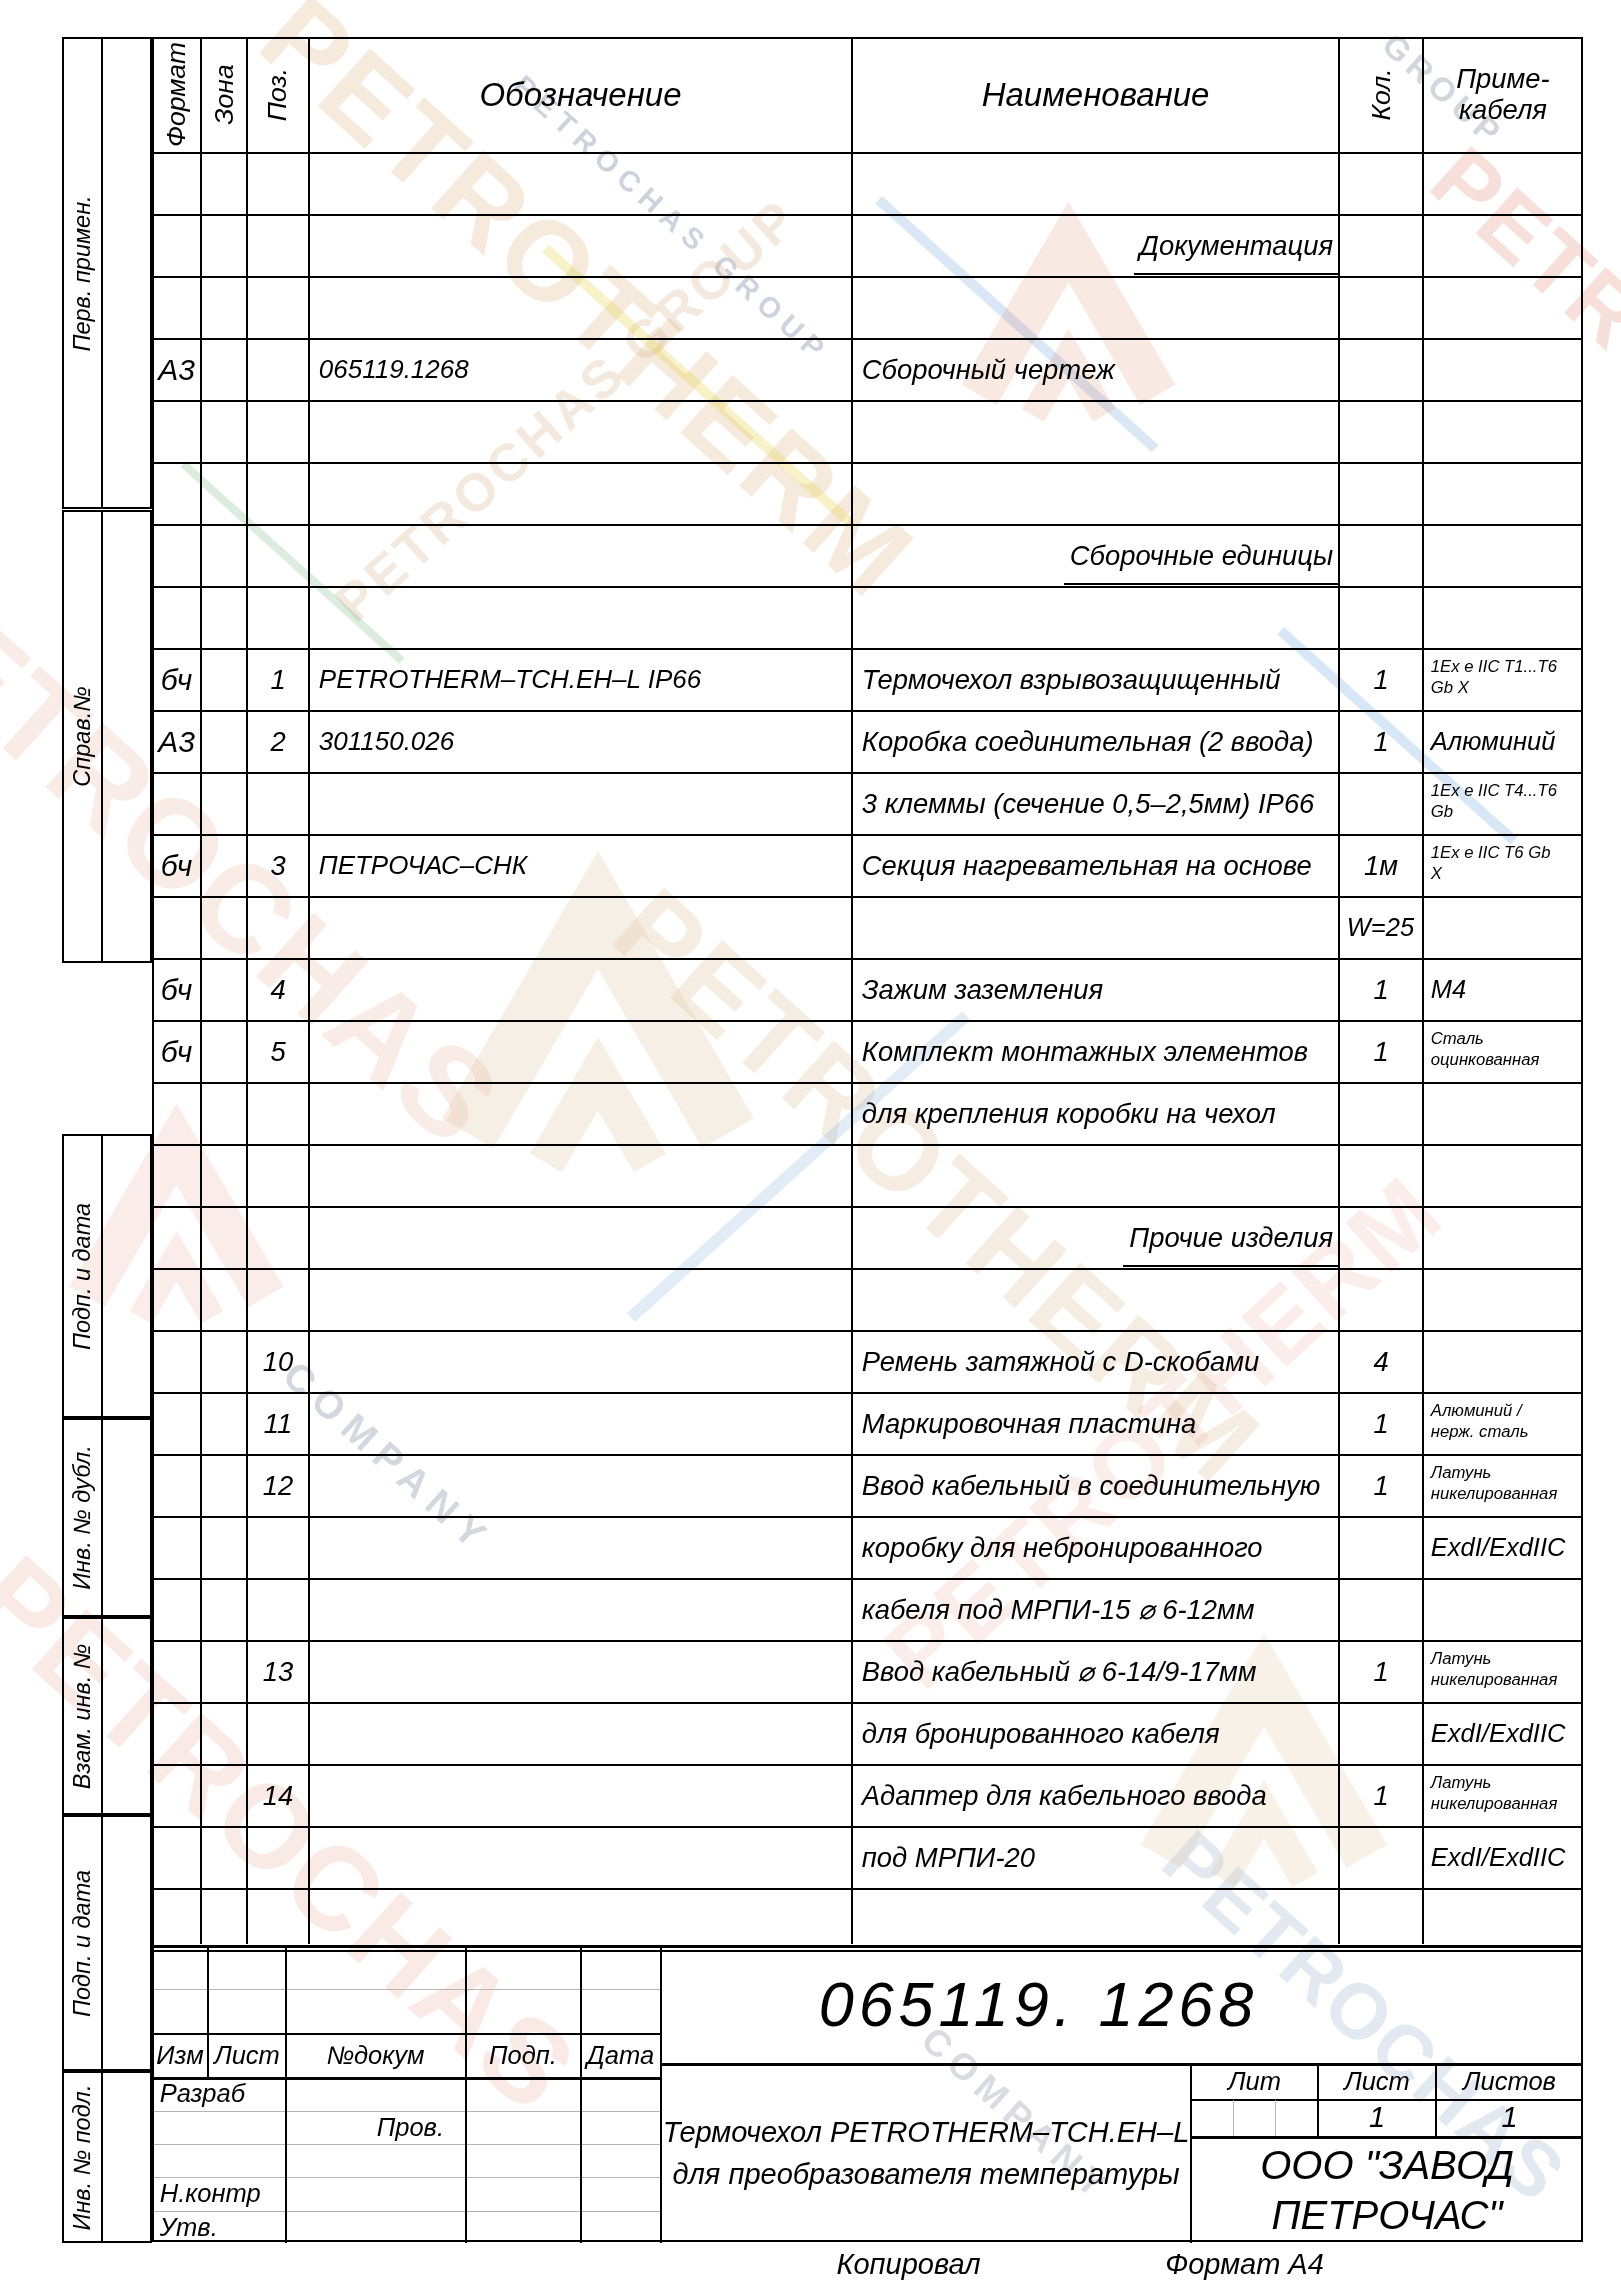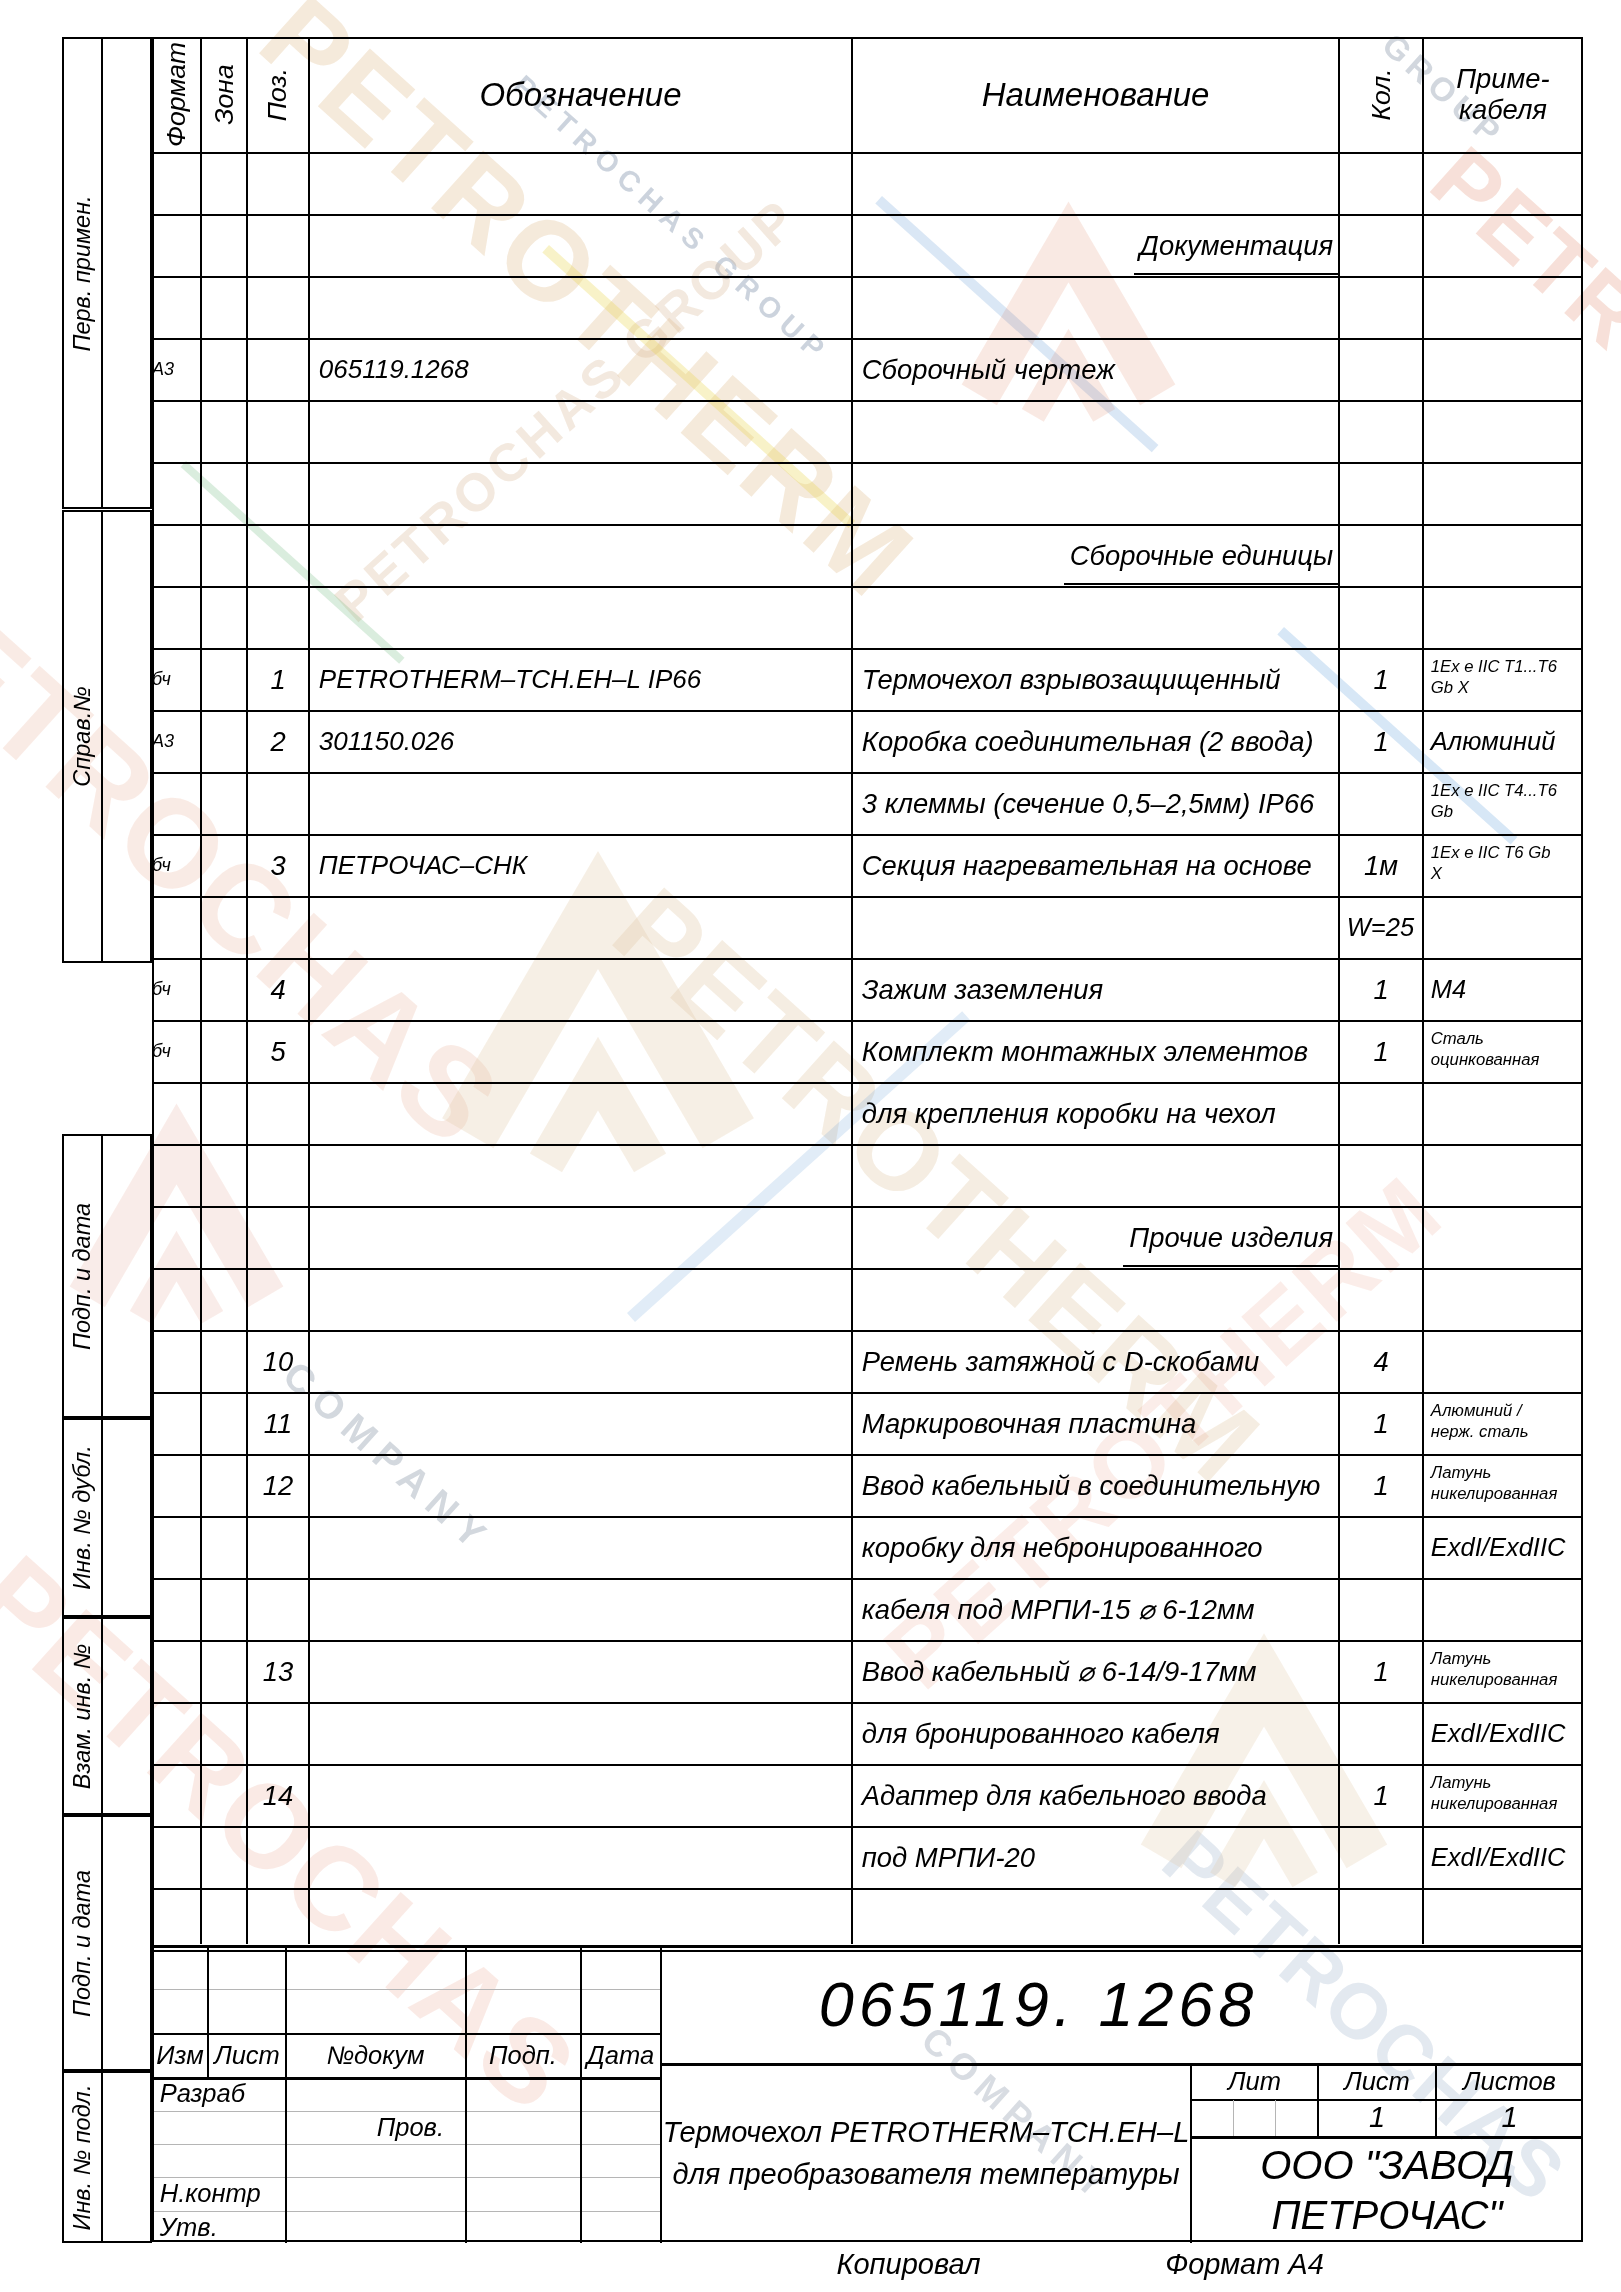--- a/index.html
+++ b/index.html
@@ -23,21 +23,21 @@
   #spec-header{position:absolute;left:0;top:0;width:1431px;height:117px;border-bottom:2.9px solid #000;box-sizing:border-box;
     display:grid;grid-template-columns:49px 46px 62px 543px 487px 84px 160px;}
   .hcell{display:flex;align-items:center;justify-content:center;overflow:hidden;}
   .hrot span{transform:rotate(-90deg);white-space:nowrap;font-size:26.5px;}
   .hbig{font-size:33px;justify-content:center;}
   .hnote{flex-direction:column;font-size:27.4px;line-height:1.12;}
   #spec-rows{position:absolute;left:0;top:117px;width:1431px;}
   .spec-row{height:62px;box-sizing:border-box;border-bottom:2px solid #000;
     display:grid;grid-template-columns:49px 46px 62px 543px 487px 84px 160px;}
   .cell{overflow:hidden;}
-  .c-format{text-align:left;font-size:18px;line-height:59px;}
+  .c-format{text-align:center;font-size:30px;line-height:59px;}
   .c-zone{text-align:center;}
   .c-pos{text-align:center;font-size:27.4px;line-height:59px;}
   .c-desig{font-size:26px;line-height:59px;padding-left:9.8px;white-space:nowrap;}
   .c-name{font-size:27.4px;line-height:59px;padding-left:9.8px;white-space:nowrap;}
   .c-name.section{text-align:right;padding-left:0;}
   .section-u{display:inline-block;border-bottom:2px solid #000;padding:0 5.9px 1px 5.9px;line-height:53px;}
   .c-qty{text-align:center;font-size:27.4px;line-height:59px;}
   .c-note{font-size:25.5px;line-height:59px;padding-left:7.8px;white-space:nowrap;}
   .c-note.small{font-size:16.7px;line-height:1.25;padding-top:6.9px;white-space:normal;padding-right:20px;}
   

